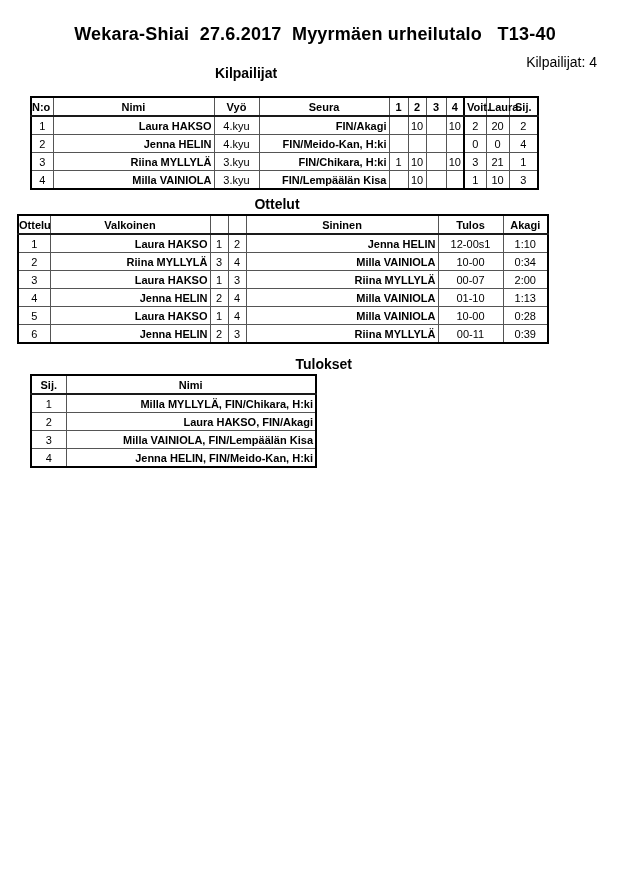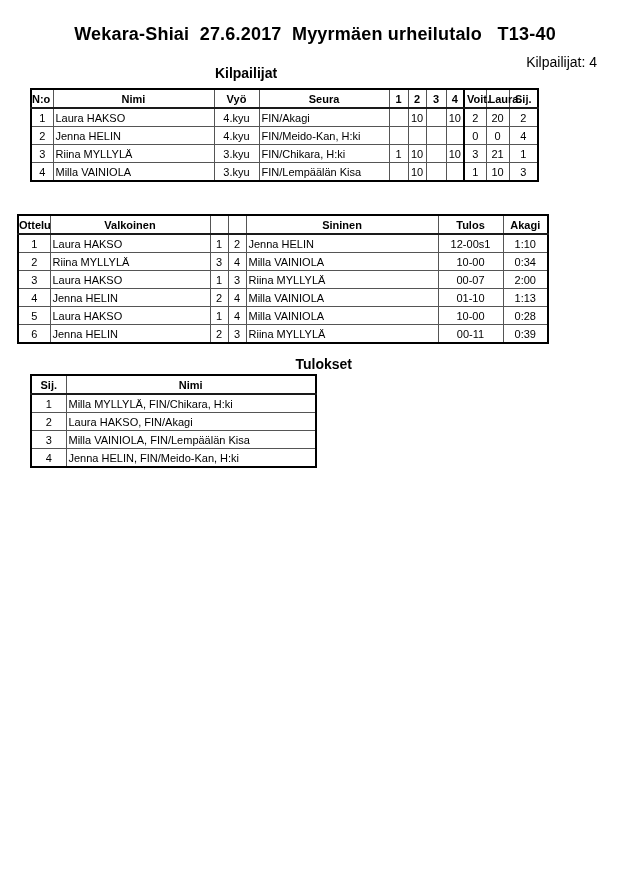--- a/index.html
+++ b/index.html
@@ -40,42 +40,42 @@
   #h-tulokset   { top: 356px; left: 0; width: 352px; text-align: right; }
 
   table.sheet {
     position: absolute;
     border-collapse: collapse;
     table-layout: fixed;
     border: 2px solid #000;
     font-size: 11px;
     background: #fff;
   }
-  #t-kilpailijat { top: 88px;  left: 30px; width: 507px; }
+  #t-kilpailijat { top: 96px;  left: 30px; width: 507px; }
   #t-ottelut     { top: 214px; left: 17px; width: 530px; }
   #t-tulokset    { top: 374px; left: 30px; width: 285px; }
 
   table.sheet td, table.sheet th {
     border: 1px solid #555;
     height: 17px;
     padding: 0 2px;
     overflow: visible;
     white-space: nowrap;
     font-size: 11px;
     vertical-align: middle;
   }
   table.sheet th {
     font-weight: bold;
     border-bottom: 2px solid #1a1a1a;
   }
   
   .no-vrule th { border-left: none; border-right: none; }
 
   .c { text-align: center; }
-  .l { text-align: left; padding-left: 6px; }
+  .l { text-align: right; padding-left: 6px; font-weight: bold; }
   .hl { text-align: left; padding-left: 1px; text-indent: -2px; }
 
   
   .thick { border-left: 2px solid #000 !important; margin-left: 48px; }
 </style>
 </head>
 <body>
 
 <div class="page">
 
@@ -162,20 +162,21 @@
         <td class="c">10</td>
         <td class="c"></td>
         <td class="c"></td>
         <td class="c thick">1</td>
         <td class="c">10</td>
         <td class="c">3</td>
       </tr>
     </tbody>
   </table>
 
+  <div class="section-heading" id="h-ottelut">Ottelut</div>
 
   <table class="sheet" id="t-ottelut">
     <colgroup>
       <col style="width:32px">
         <col style="width:160px">
         <col style="width:18px">
         <col style="width:18px">
       <col style="width:192px">
         <col style="width:65px">
         <col style="width:45px">

